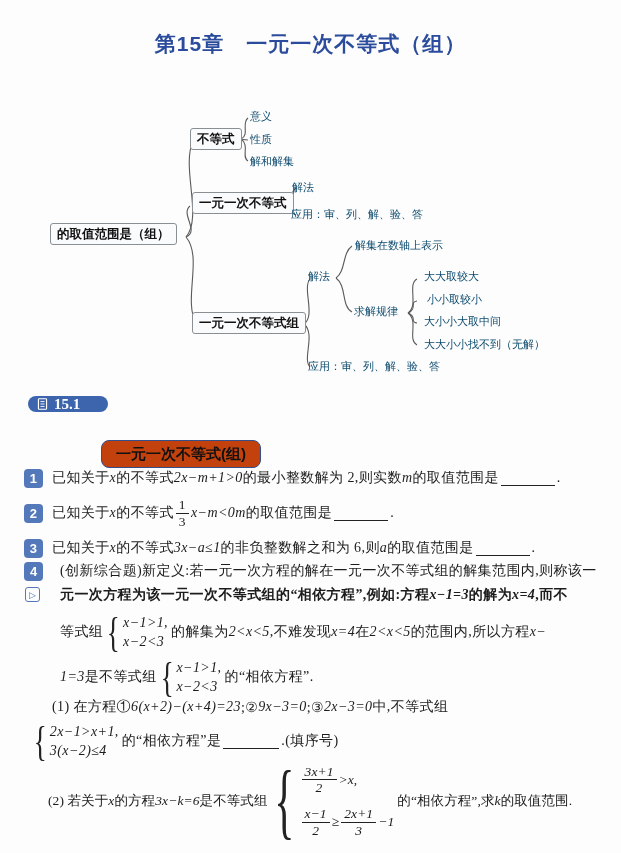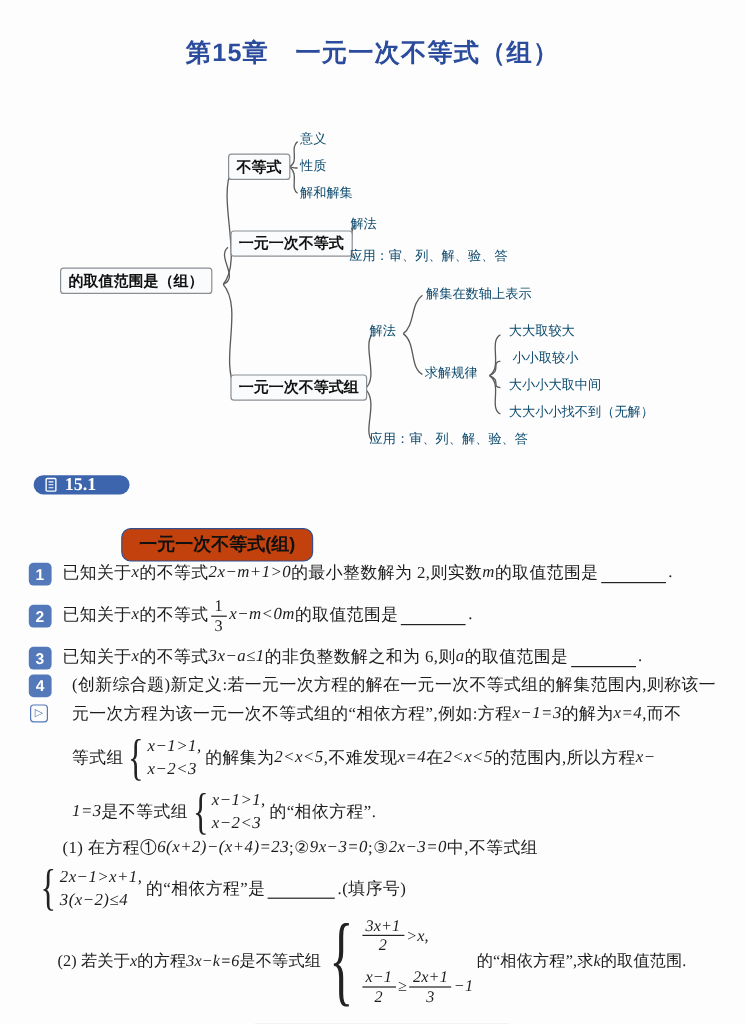--- a/index.html
+++ b/index.html
@@ -156,21 +156,21 @@
 
   <span class="badge badge-abs" style="left:24px;top:562px;">4</span>
   <span class="vid" style="left:25px;top:587px;">
       <span>▷</span>
     </span>
 
   <div class="pline" style="left:60px;top:560px;height:22px;">
     <span class="cn">(创新综合题)新定义:若一元一次方程的解在一元一次不等式组的解集范围内,则称该一</span>
   </div>
 
-  <div class="pline" style="left:60px;top:584px;height:22px;">
+  <div class="pline" style="left:60px;top:584px;height:22px;font-weight:bold;">
     <span class="cn">元一次方程为该一元一次不等式组的“相依方程”,例如:方程 </span>
       <span class="math">x−1=3</span>
       <span class="cn"> 的解为 </span>
       <span class="math">x=4</span>
       <span class="cn">,而不</span>
   </div>
 
   <div class="pline" style="left:60px;top:608px;height:48px;">
     <span class="cn">等式组</span>
     <span class="sys sys-sm">

